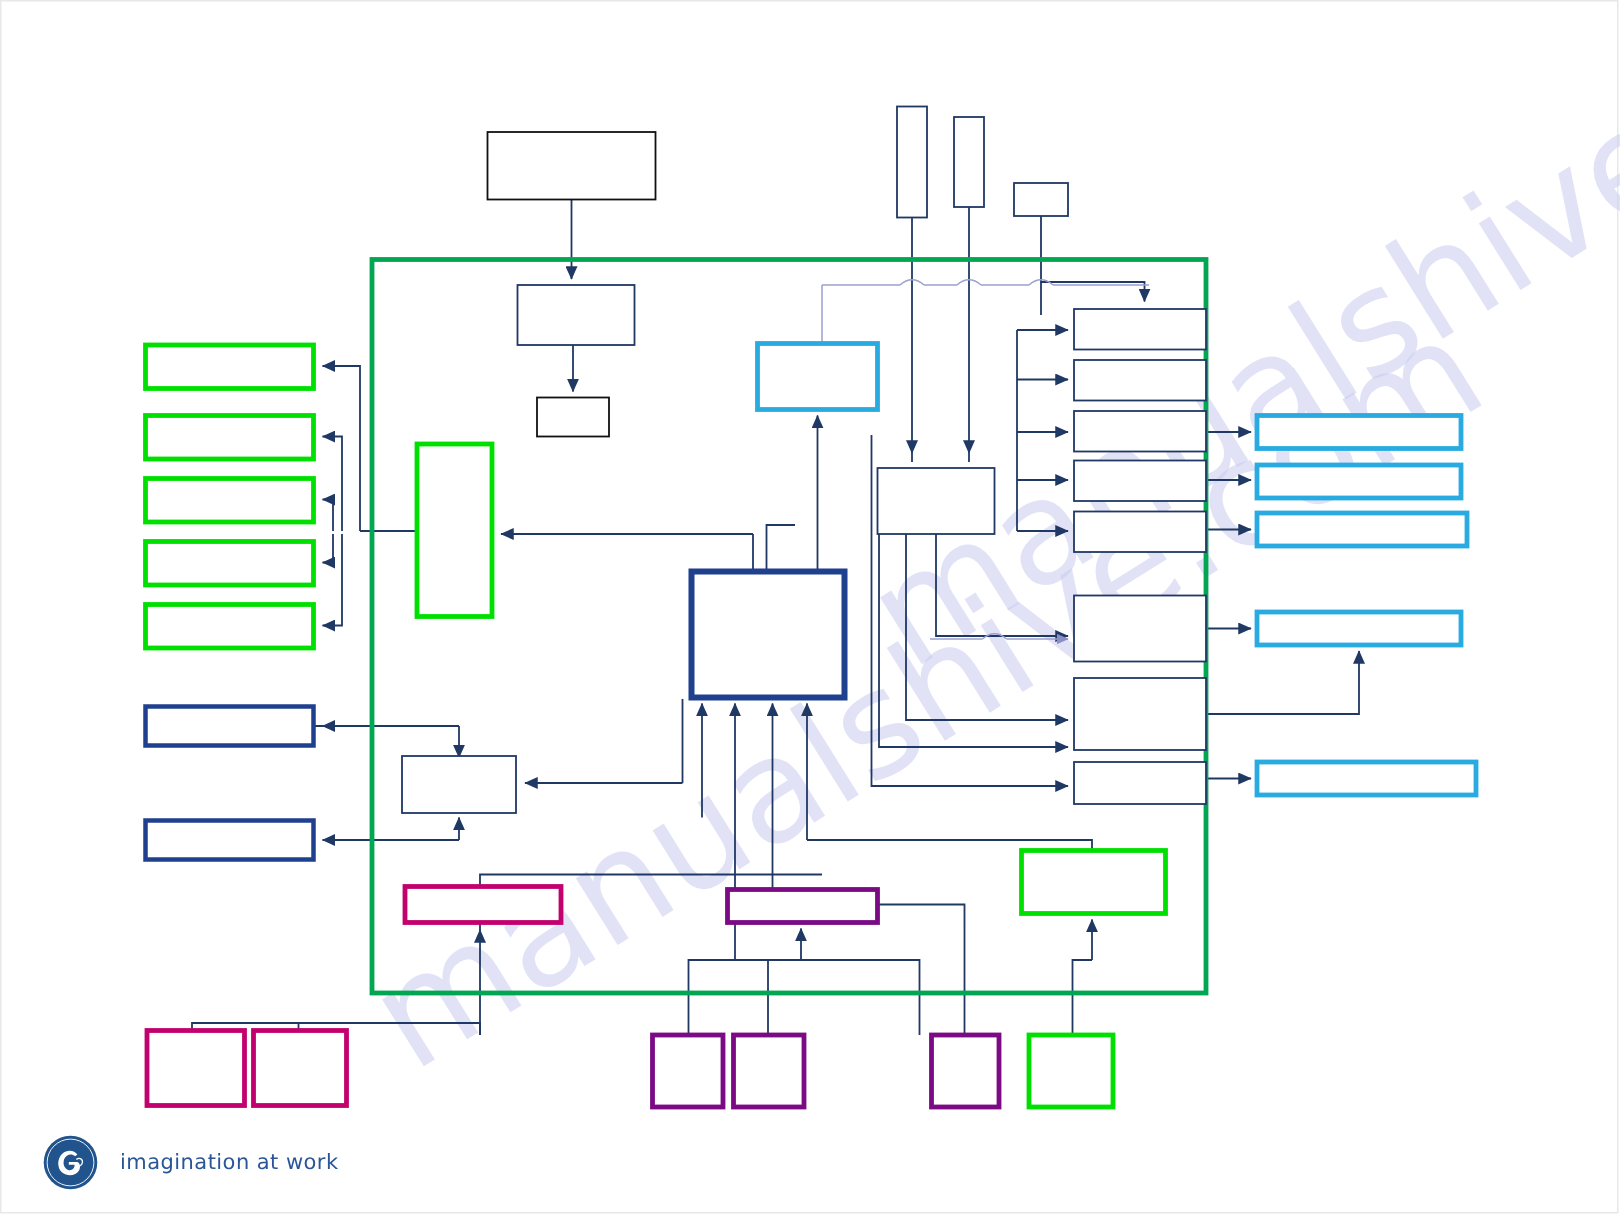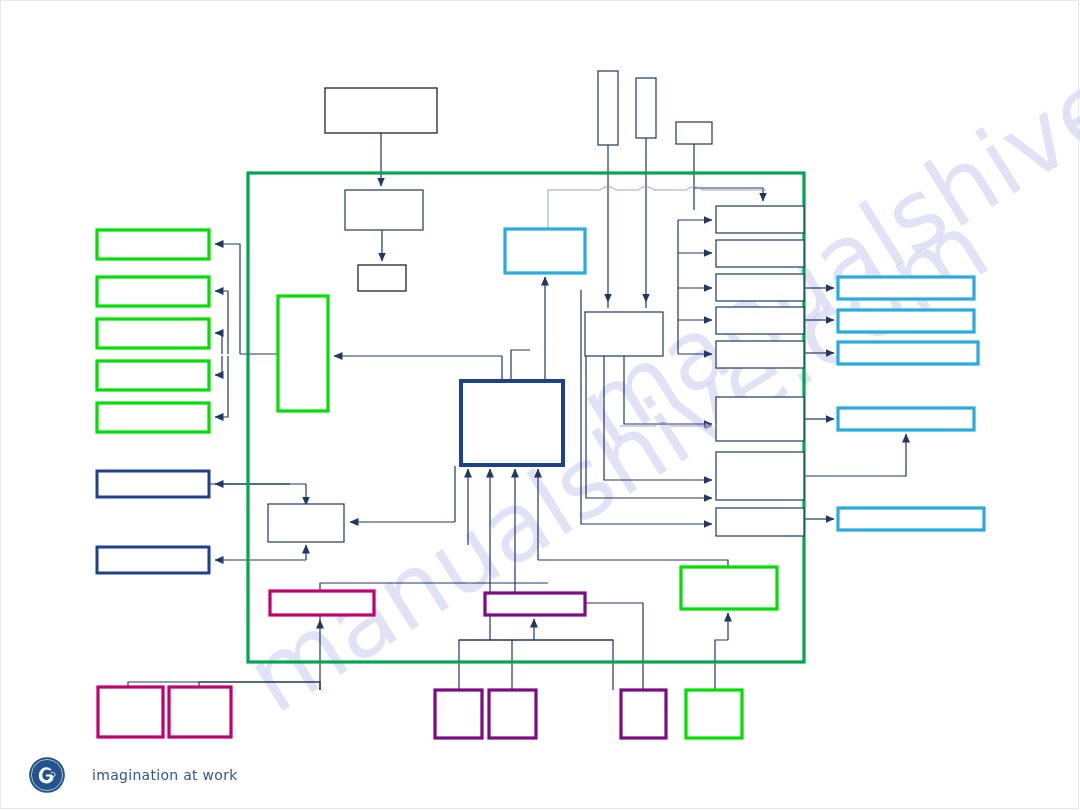--- a/index.html
+++ b/index.html
@@ -31,21 +31,21 @@
     white-space:nowrap;
     transform-origin:left top;
   }
   #wm1{left:228px;top:640px;transform:rotate(-32deg);}
   #wm2{left:560px;top:372px;transform:rotate(-32deg);}
   
   #diagram{position:absolute;left:0;top:0;}
   
   #ge-logo{
     position:absolute;left:28px;top:756px;
-    display:flex;align-items:center;gap:26px;
+    display:flex;align-items:center;gap:14px;
   }
   #ge-logo .ge-mark{width:38px;height:38px;display:block;}
   #ge-logo .ge-tag{
     font-family:"DejaVu Sans", sans-serif;
     font-size:14px;letter-spacing:.3px;color:#2a5699;
     white-space:nowrap;
   }
 </style>
 </head>
 <body>

